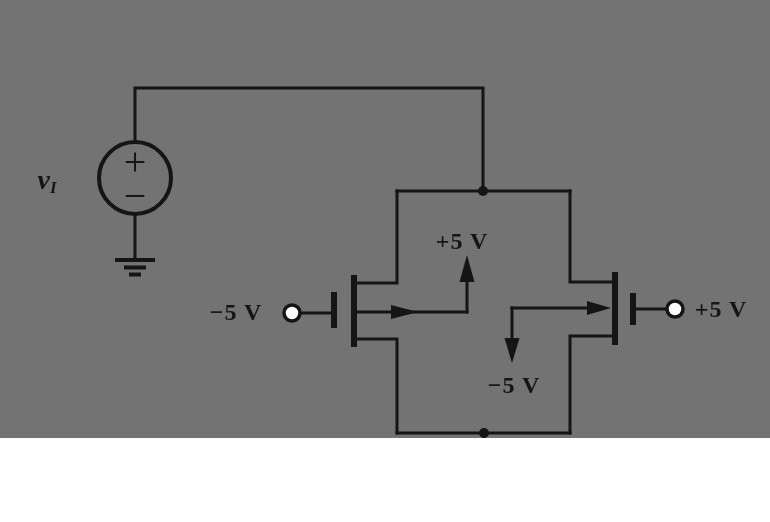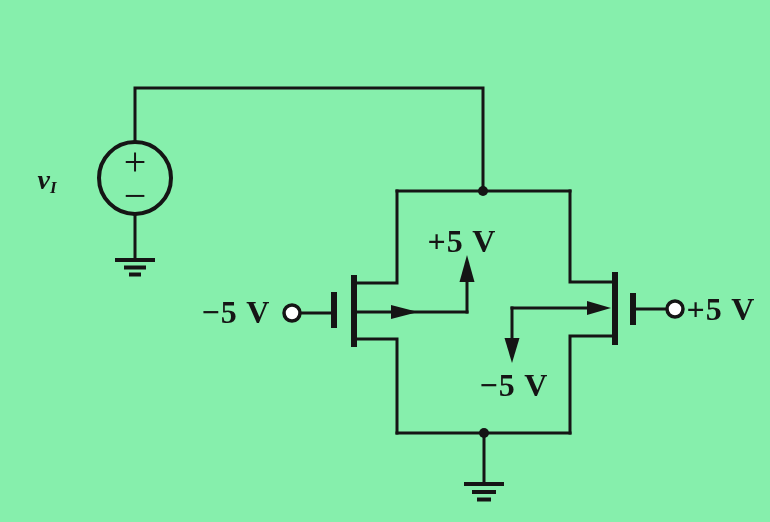--- a/index.html
+++ b/index.html
@@ -1,31 +1,31 @@
 <!DOCTYPE html>
 <html><head>
 <meta charset="utf-8">
 <style>
   html,body{margin:0;padding:0;background:#ffffff;}
   .stage{
     position:relative;
-    width:770px;height:522px;
-    background:#86efac;
+    width:770px;height:438px;
+    background:#737373;
     overflow:hidden;
     font-family:"Liberation Serif","DejaVu Serif",serif;
     color:#151515;
     text-align:right;
   }
   .stage svg{position:absolute;left:0;top:0;}
   .lbl{
     position:absolute;
     transform:translate(-50%,-50%);
     font-family:"Liberation Serif","DejaVu Serif",serif;
     font-weight:bold;
-    font-size:32px;
+    font-size:24px;
     letter-spacing:1px;
     color:#151515;
     white-space:nowrap;
     line-height:1;
     user-select:none;
   }
   .lbl.sign{
     font-weight:normal;
     font-size:40px;
     letter-spacing:0;

